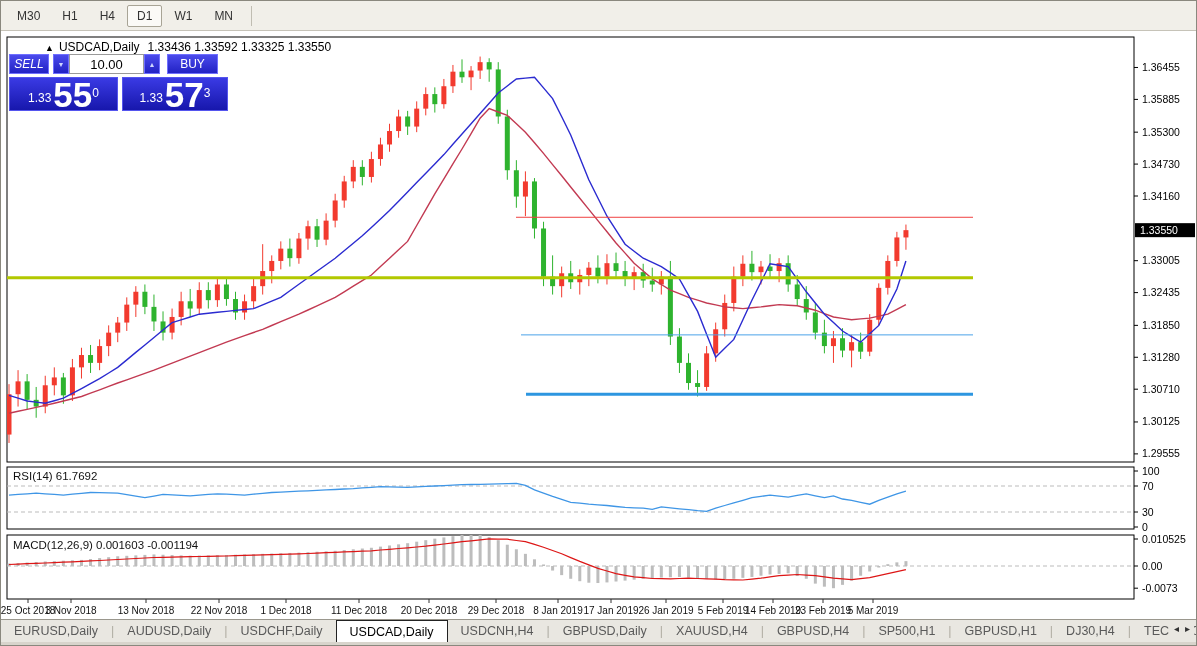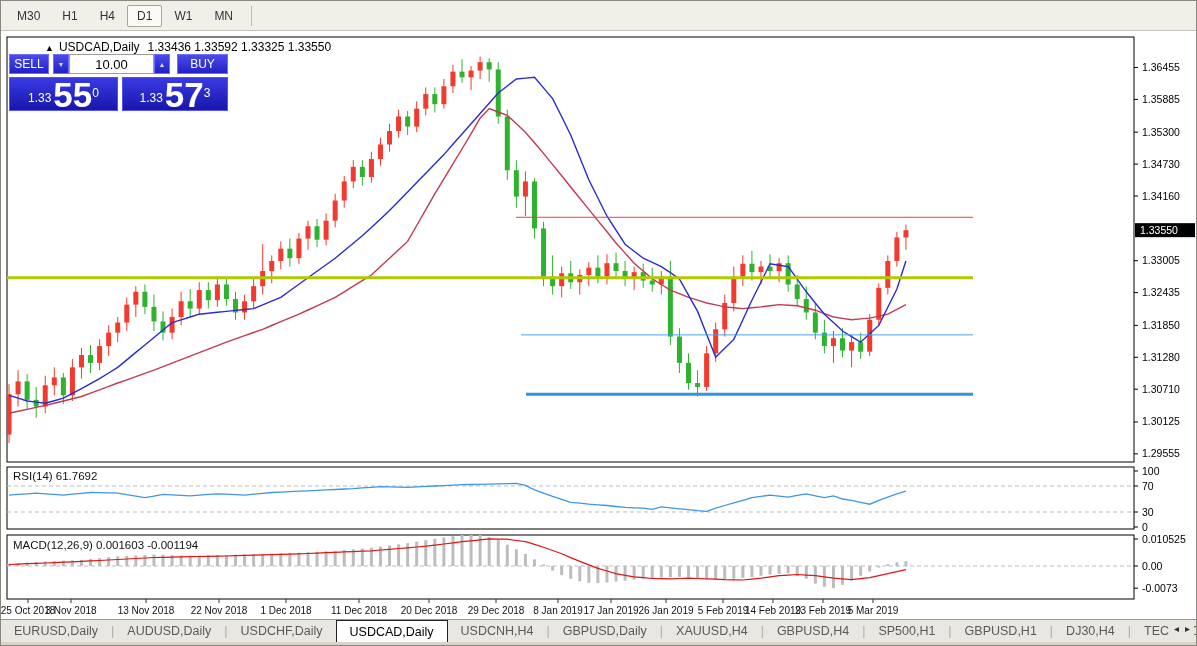--- a/index.html
+++ b/index.html
@@ -12,24 +12,24 @@
   
   #plot{position:absolute;left:0;top:0;}
   
   #chart-header{position:absolute;left:12px;top:39px;font-size:12px;color:#000;white-space:nowrap;margin-left:32px;}
   #chart-header .tri{font-size:9px;margin-right:5px;}
   #chart-header .ohlc{margin-left:8px;}
   
   #trade-panel{position:absolute;left:8px;top:53px;width:222px;}
   .tp-row1{display:flex;height:20px;gap:0;}
   .tp-btn{background:linear-gradient(#4b4bec,#2222c4);border:1px solid #6f6fff;color:#fff;font-size:12px;display:flex;align-items:center;justify-content:center;box-sizing:border-box;}
-  #sell-btn{width:40px;margin-right:4px;}
+  #sell-btn{width:40px;margin-right:4px;font-style:italic;}
   #buy-btn{width:51px;margin-left:7px;}
   .tp-spin{width:16px;background:linear-gradient(#4b4bec,#2222c4);border:1px solid #6f6fff;color:#cfd6ff;font-size:7px;display:flex;align-items:center;justify-content:center;box-sizing:border-box;}
-  #vol-box{width:85px;background:#fff;border:1px solid #9a9a9a;font-size:13px;color:#000;display:flex;align-items:center;justify-content:center;box-sizing:border-box;}
+  #vol-box{width:75px;background:#fff;border:1px solid #9a9a9a;font-size:13px;color:#000;display:flex;align-items:center;justify-content:center;box-sizing:border-box;}
   .tp-row2{display:flex;margin-top:3px;height:34px;}
   .tp-price{background:linear-gradient(#3a3ae4,#1717ac);border:1px solid #5555ee;color:#fff;display:flex;align-items:flex-end;justify-content:center;box-sizing:border-box;padding-bottom:2px;}
   #sell-price{width:109px;margin-right:4px;}
   #buy-price{width:106px;}
   .tp-price .small{font-size:12px;line-height:20px;margin-right:2px;}
   .tp-price .big{font-size:35px;line-height:27px;font-weight:700;}
   .tp-price .sup{font-size:12px;line-height:30px;vertical-align:top;align-self:flex-start;}
   
   .ind-label{position:absolute;font-size:11.5px;color:#111;white-space:nowrap;}
   

